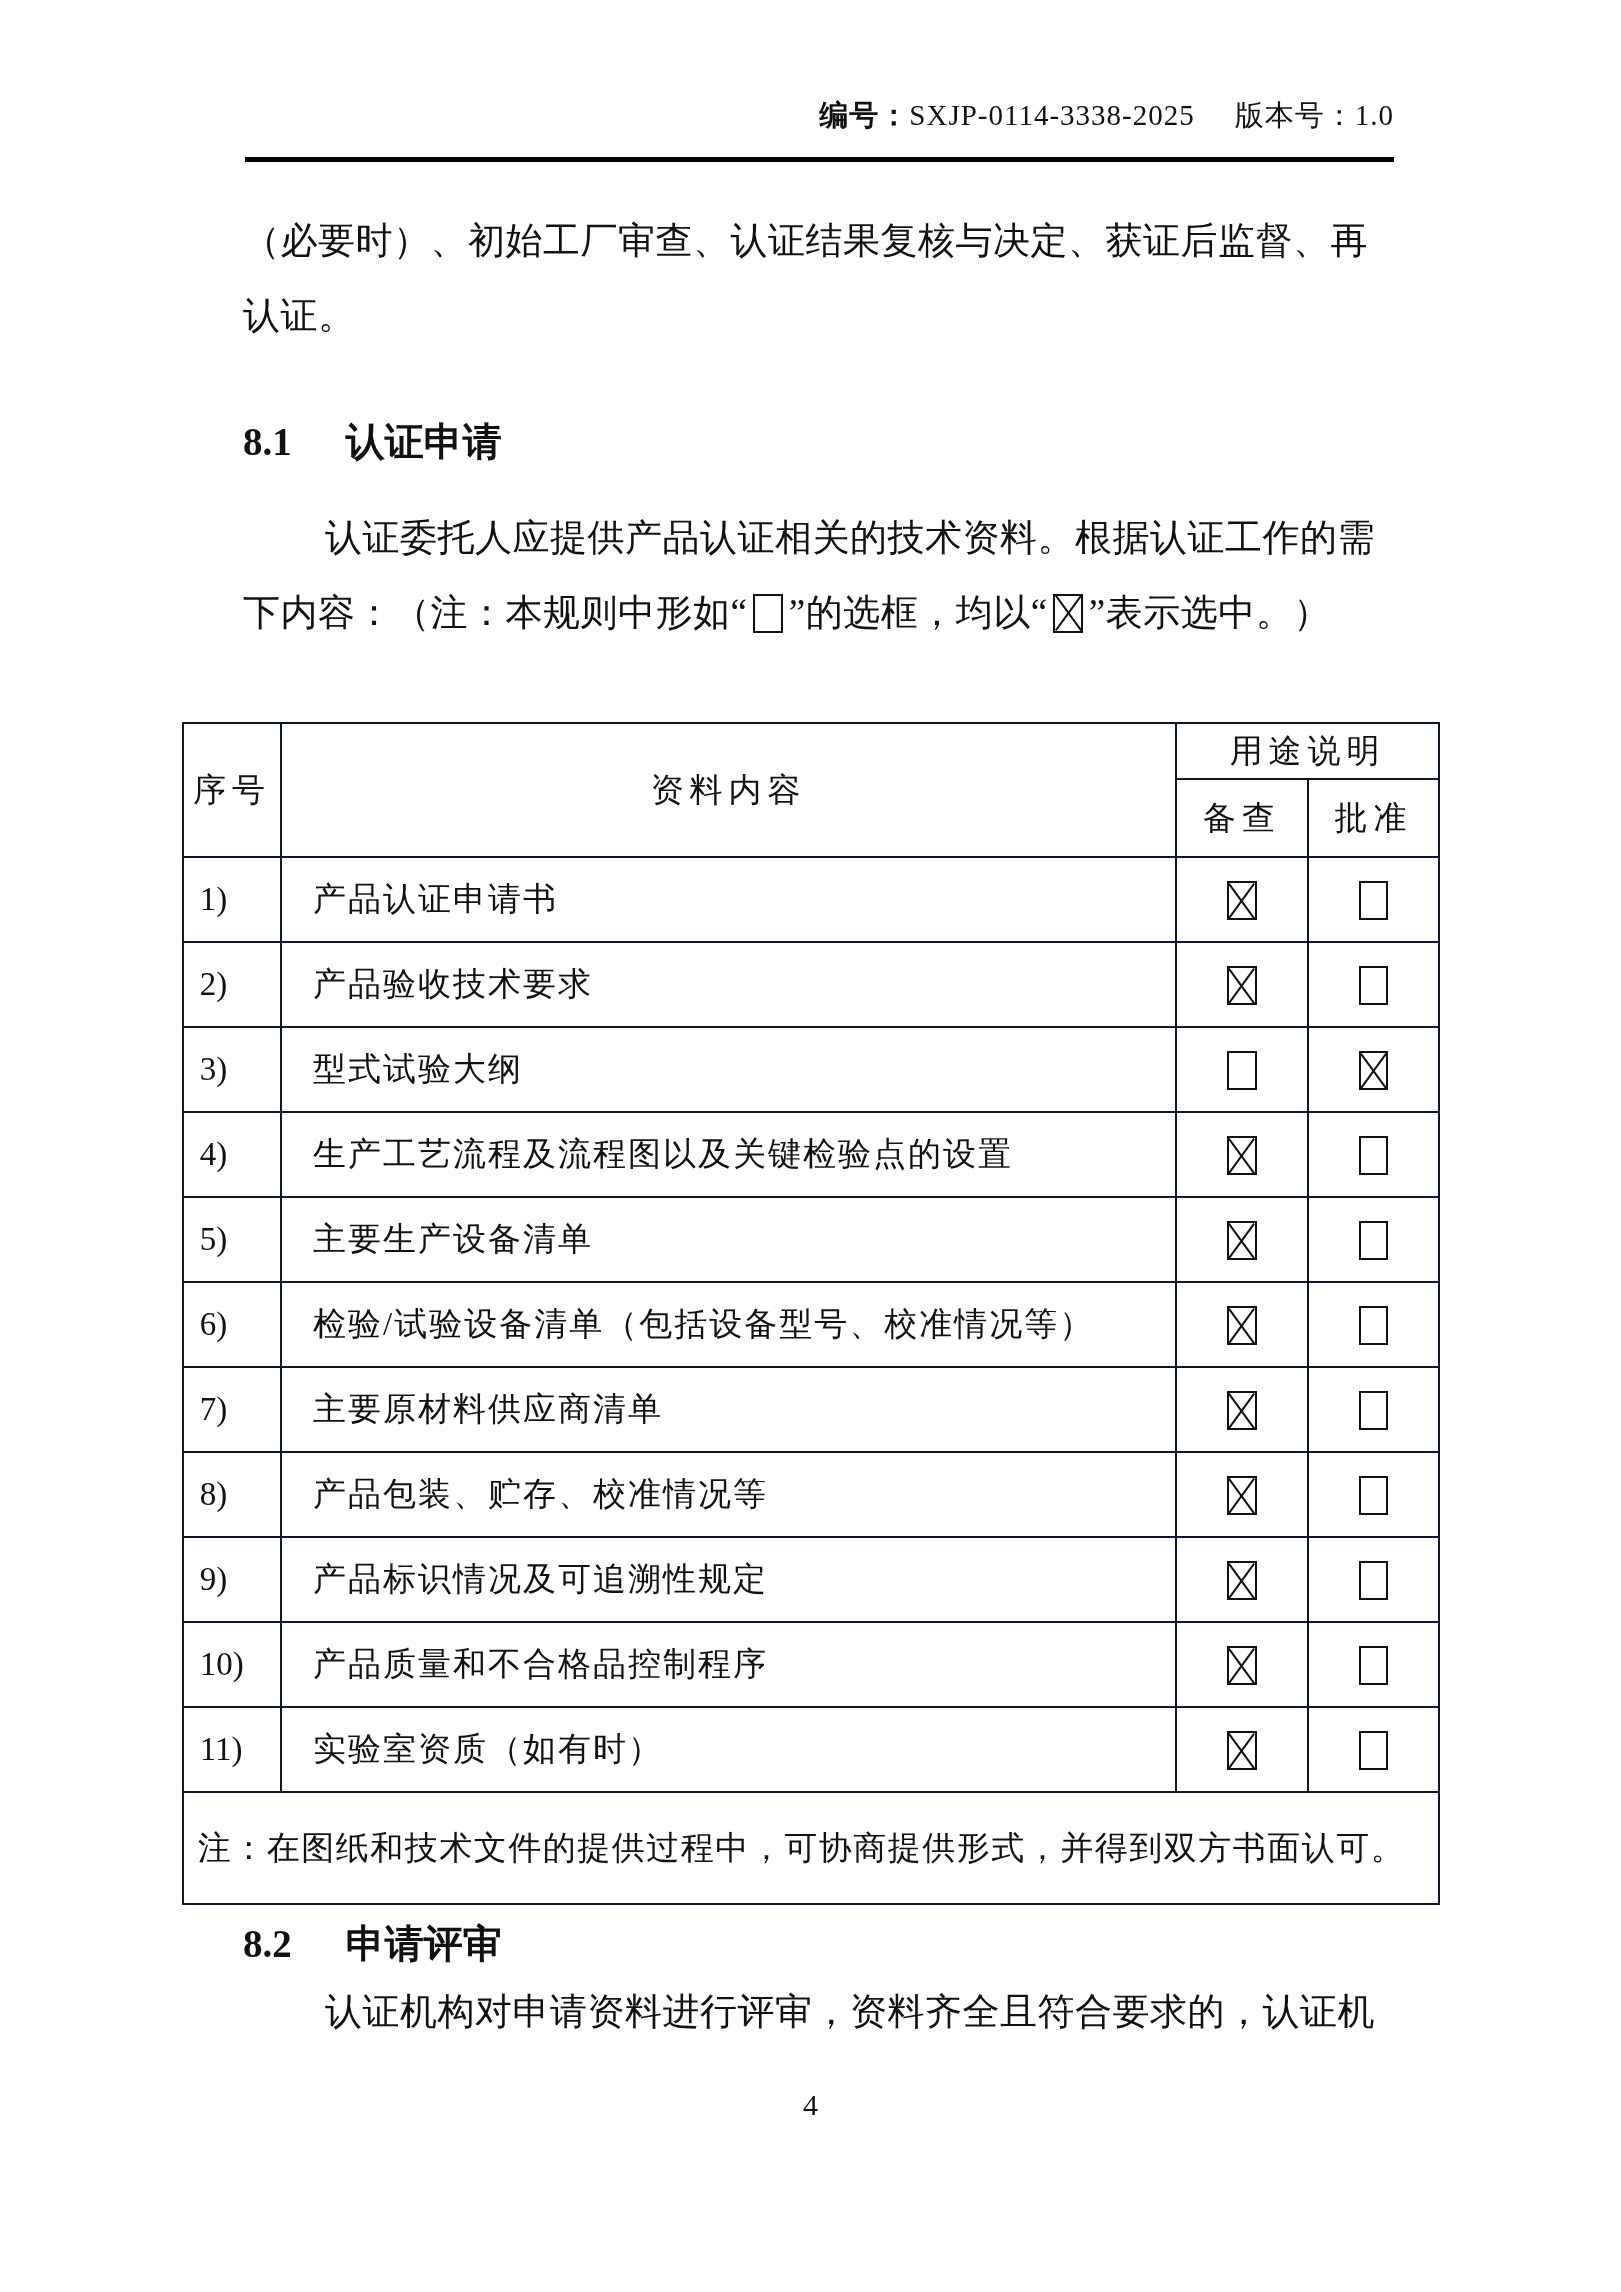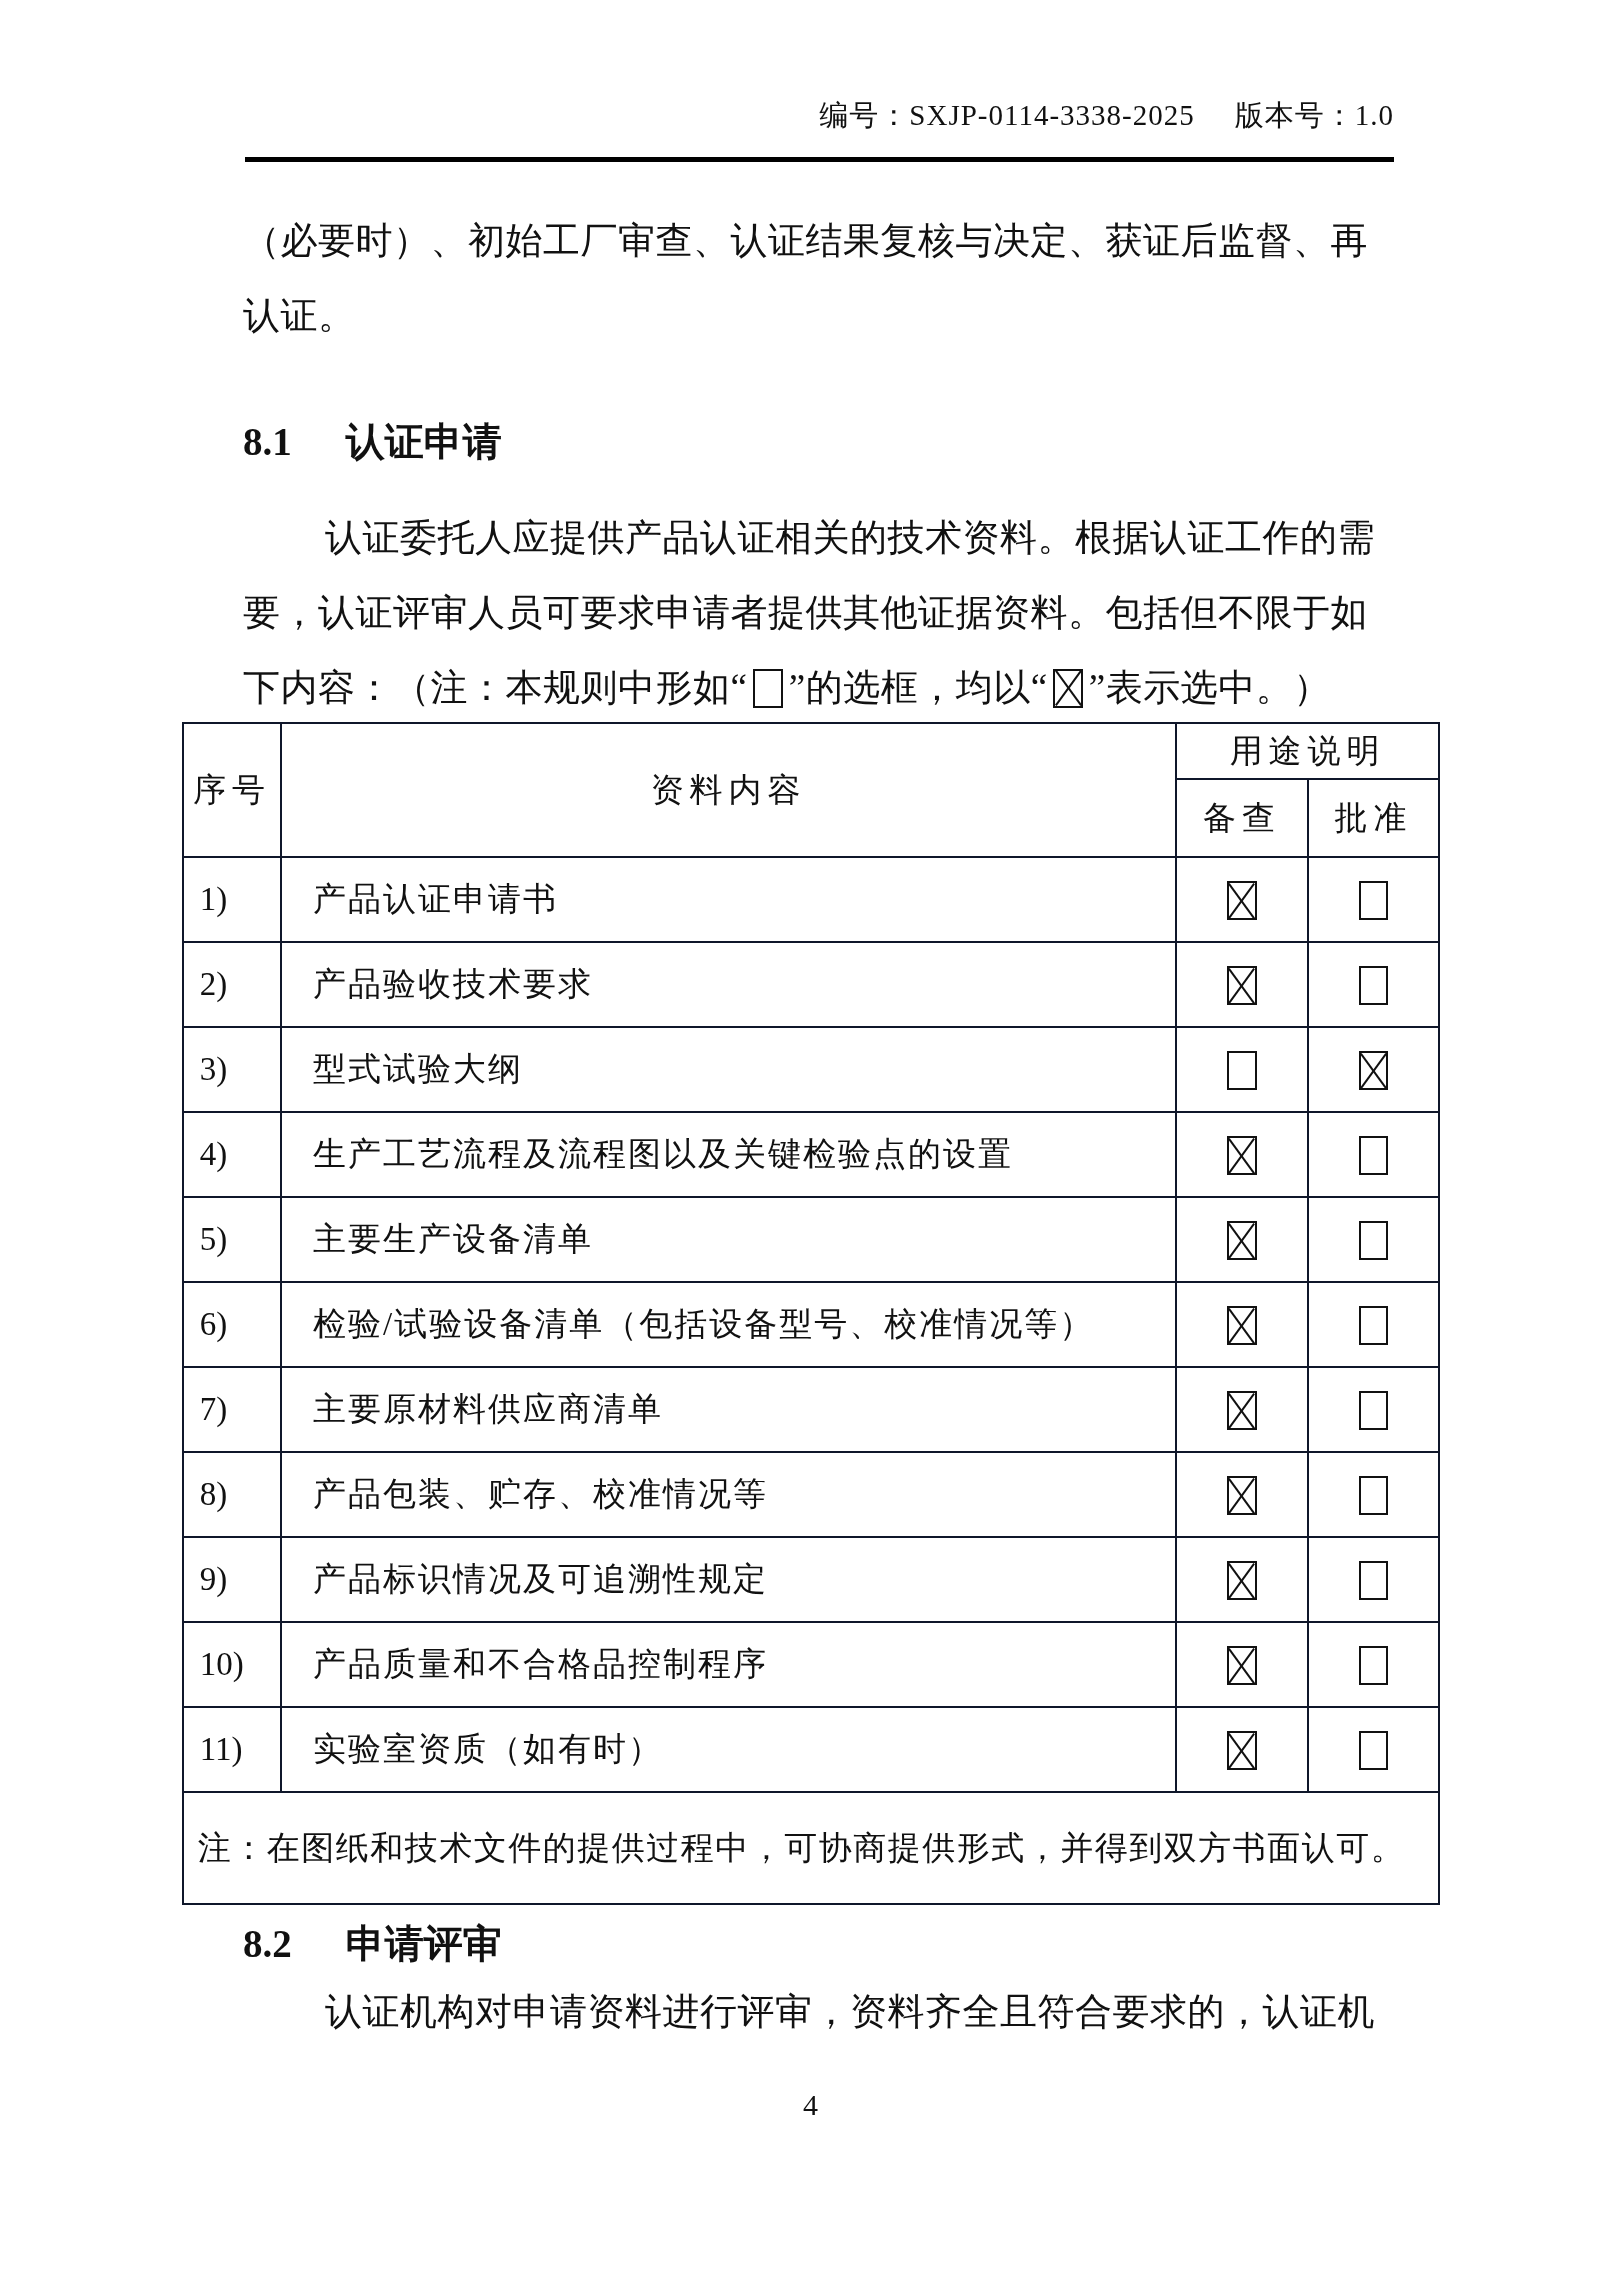--- a/index.html
+++ b/index.html
@@ -17,21 +17,21 @@
   .doc-header {
     position: absolute;
     top: 96px;
     left: 0;
     width: 1394px;
     text-align: right;
     font-size: 29px;
     letter-spacing: 1px;
     white-space: nowrap;
   }
-  .doc-header .bold { font-weight: normal; }
+  .doc-header .bold { font-weight: bold; }
   .doc-header .gap-left { margin-left: 40px; }
   .header-rule {
     position: absolute;
     top: 157px;
     left: 245px;
     width: 1149px;
     height: 4.9px;
     background: #000000;
   }
 
@@ -137,21 +137,20 @@
   </div>
 
   <div class="heading" style="top:415px;">
     <span class="h-num">8.1</span><span class="h-title">认证申请</span>
   </div>
 
   <div class="para indent-first" style="top:500px;">
     <div>
 
     <div class="line line-first">认证委托人应提供产品认证相关的技术资料。根据认证工作的需</div>
-        <div class="line">要，认证评审人员可要求申请者提供其他证据资料。包括但不限于如</div>
       </div>
     <div class="line">
       <span>下内容：（注：本规则中形如“</span><span class="checkbox inline-box unchecked"></span><span>”的选框，均以“</span><span class="checkbox inline-box checked"></span><span>”表示选中。）</span>
     </div>
   </div>
 
   <table class="doc-table">
     <colgroup>
       <col style="width:98px;">
       <col style="width:895px;">

